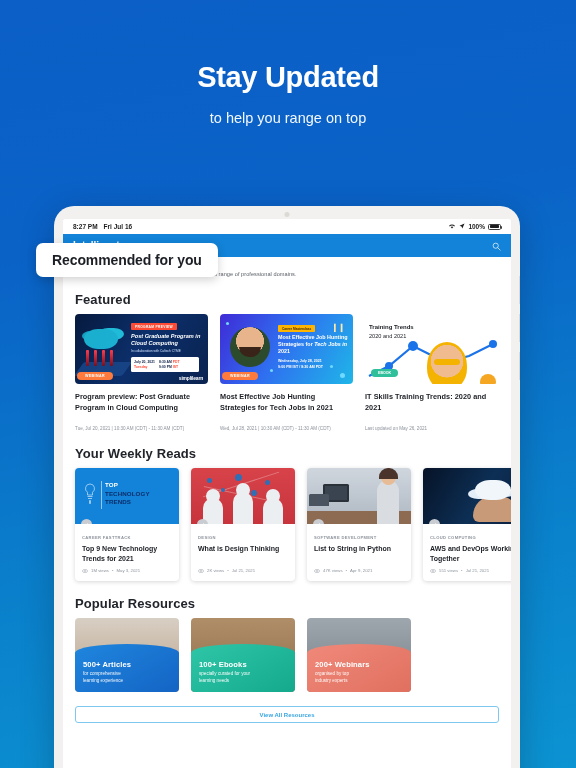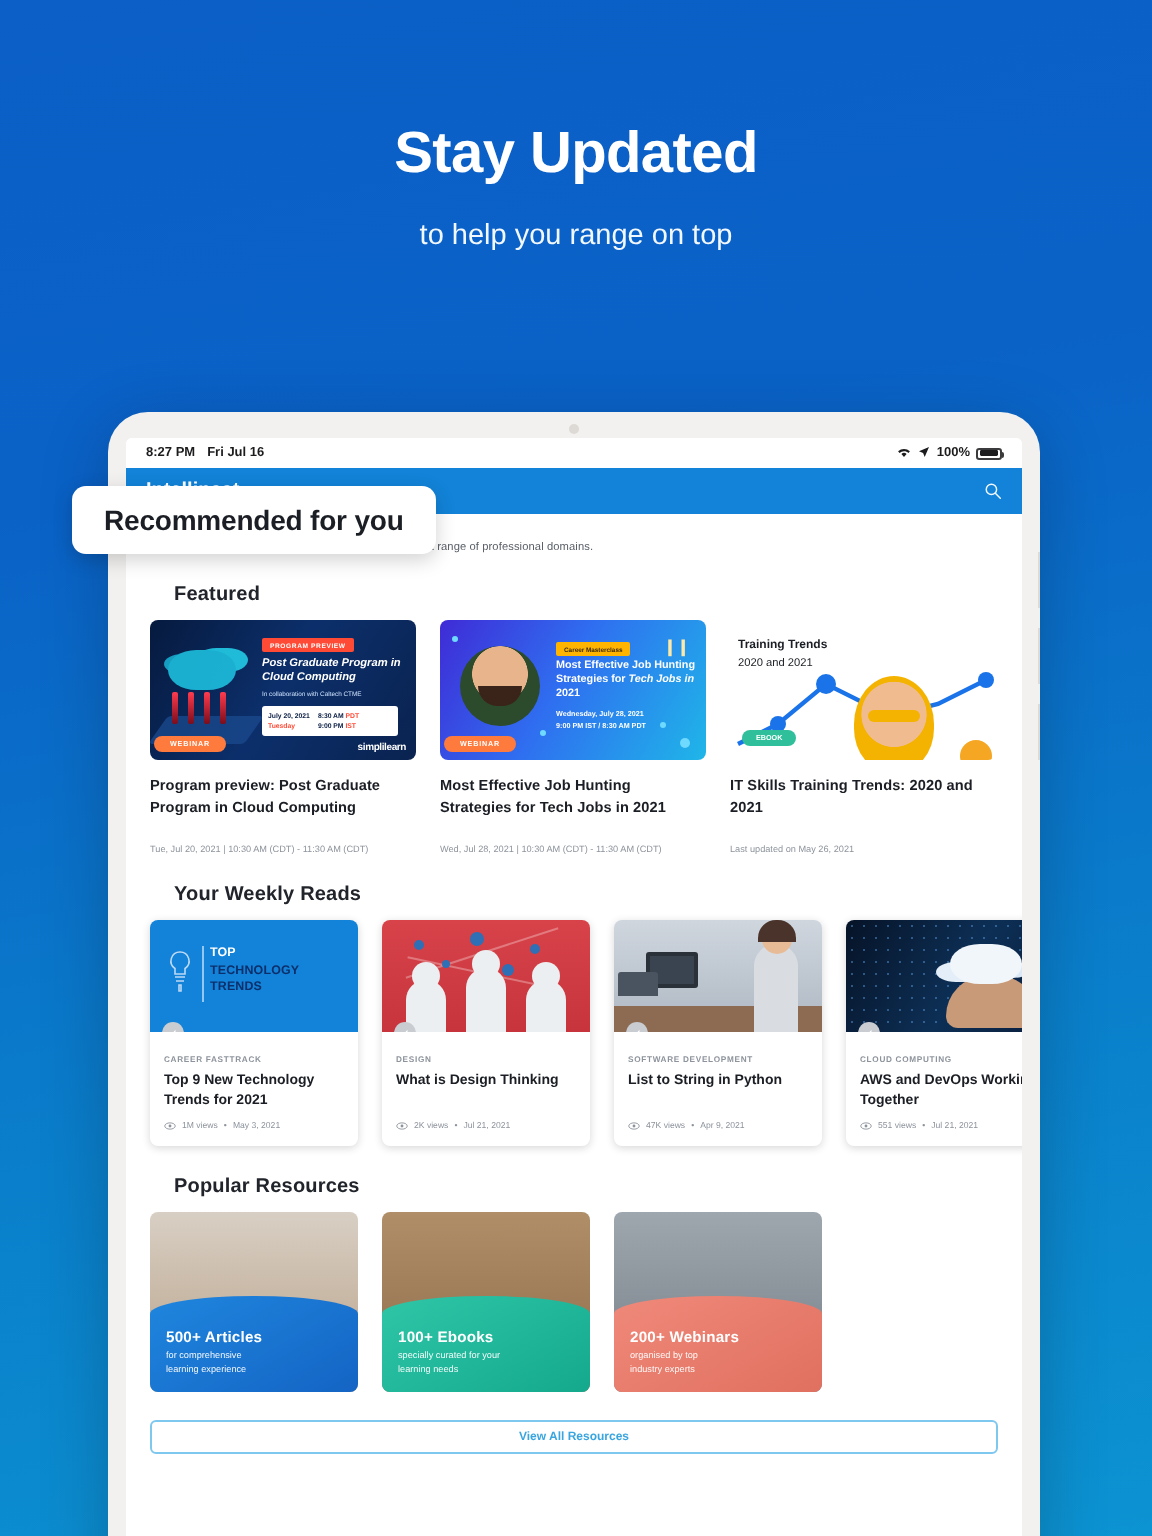--- a/index.html
+++ b/index.html
@@ -82,22 +82,22 @@
   
   .content {
     height: calc(100% - 38px);
     overflow: hidden; background: #fff;
     padding: 0 12px;
   }
   .intro {
     font-size: 5.6px; color: #5b6068; padding: 14px 0 0 0; letter-spacing: .05px;
   }
   .sec-title {
-    font-size: 10px; font-weight: 700; color: #21242b;
-    margin: 15px 0 7px 12px; letter-spacing: .1px;
+    font-size: 13px; font-weight: 700; color: #21242b;
+    margin: 15px 0 7px 0; letter-spacing: .1px;
   }
 
   
   .featured-row { display: flex; gap: 12px; }
   .feat-card { width: 133px; flex: 0 0 133px; }
   .feat-thumb {
     width: 133px; height: 70px; border-radius: 4px; overflow: hidden;
     position: relative;
   }
   .feat-title {
@@ -230,21 +230,21 @@
   .rt4 .hand { position:absolute; right:8px; bottom:2px; width:46px; height:26px; background:#c99a78; border-radius:20px 20px 6px 6px; }
   .rt4 .cld { position:absolute; right:16px; top:12px; width:36px; height:20px; border-radius:50%/60%; background:#f1f6fb;
     box-shadow: -12px 4px 0 -5px #e3eef8, 10px 3px 0 -6px #dbe9f6; }
   .rt4 .grid { position:absolute; left:0; top:0; width:100%; height:100%;
     background-image: radial-gradient(rgba(90,160,230,.45) .6px, transparent .7px);
     background-size: 6px 6px; }
 
   
   .pop-row { display:flex; gap:12px; }
   .pop-card {
-    width:104px; flex:0 0 104px; height:90px; border-radius:4px;
+    width:104px; flex:0 0 104px; height:74px; border-radius:4px;
     overflow:hidden; position:relative;
   }
   .pop-photo { position:absolute; inset:0; }
   .pop-wave {
     position:absolute; left:0; right:0; bottom:0; height:48px;
     border-radius: 70% 70% 0 0 / 26% 26% 0 0;
   }
   .pop-txt { position:absolute; left:8px; bottom:8px; color:#fff; z-index:3; }
   .pop-h { font-size:7.6px; font-weight:700; letter-spacing:.1px; }
   .pop-s { font-size:4.6px; line-height:1.45; margin-top:2px; opacity:.95; }

